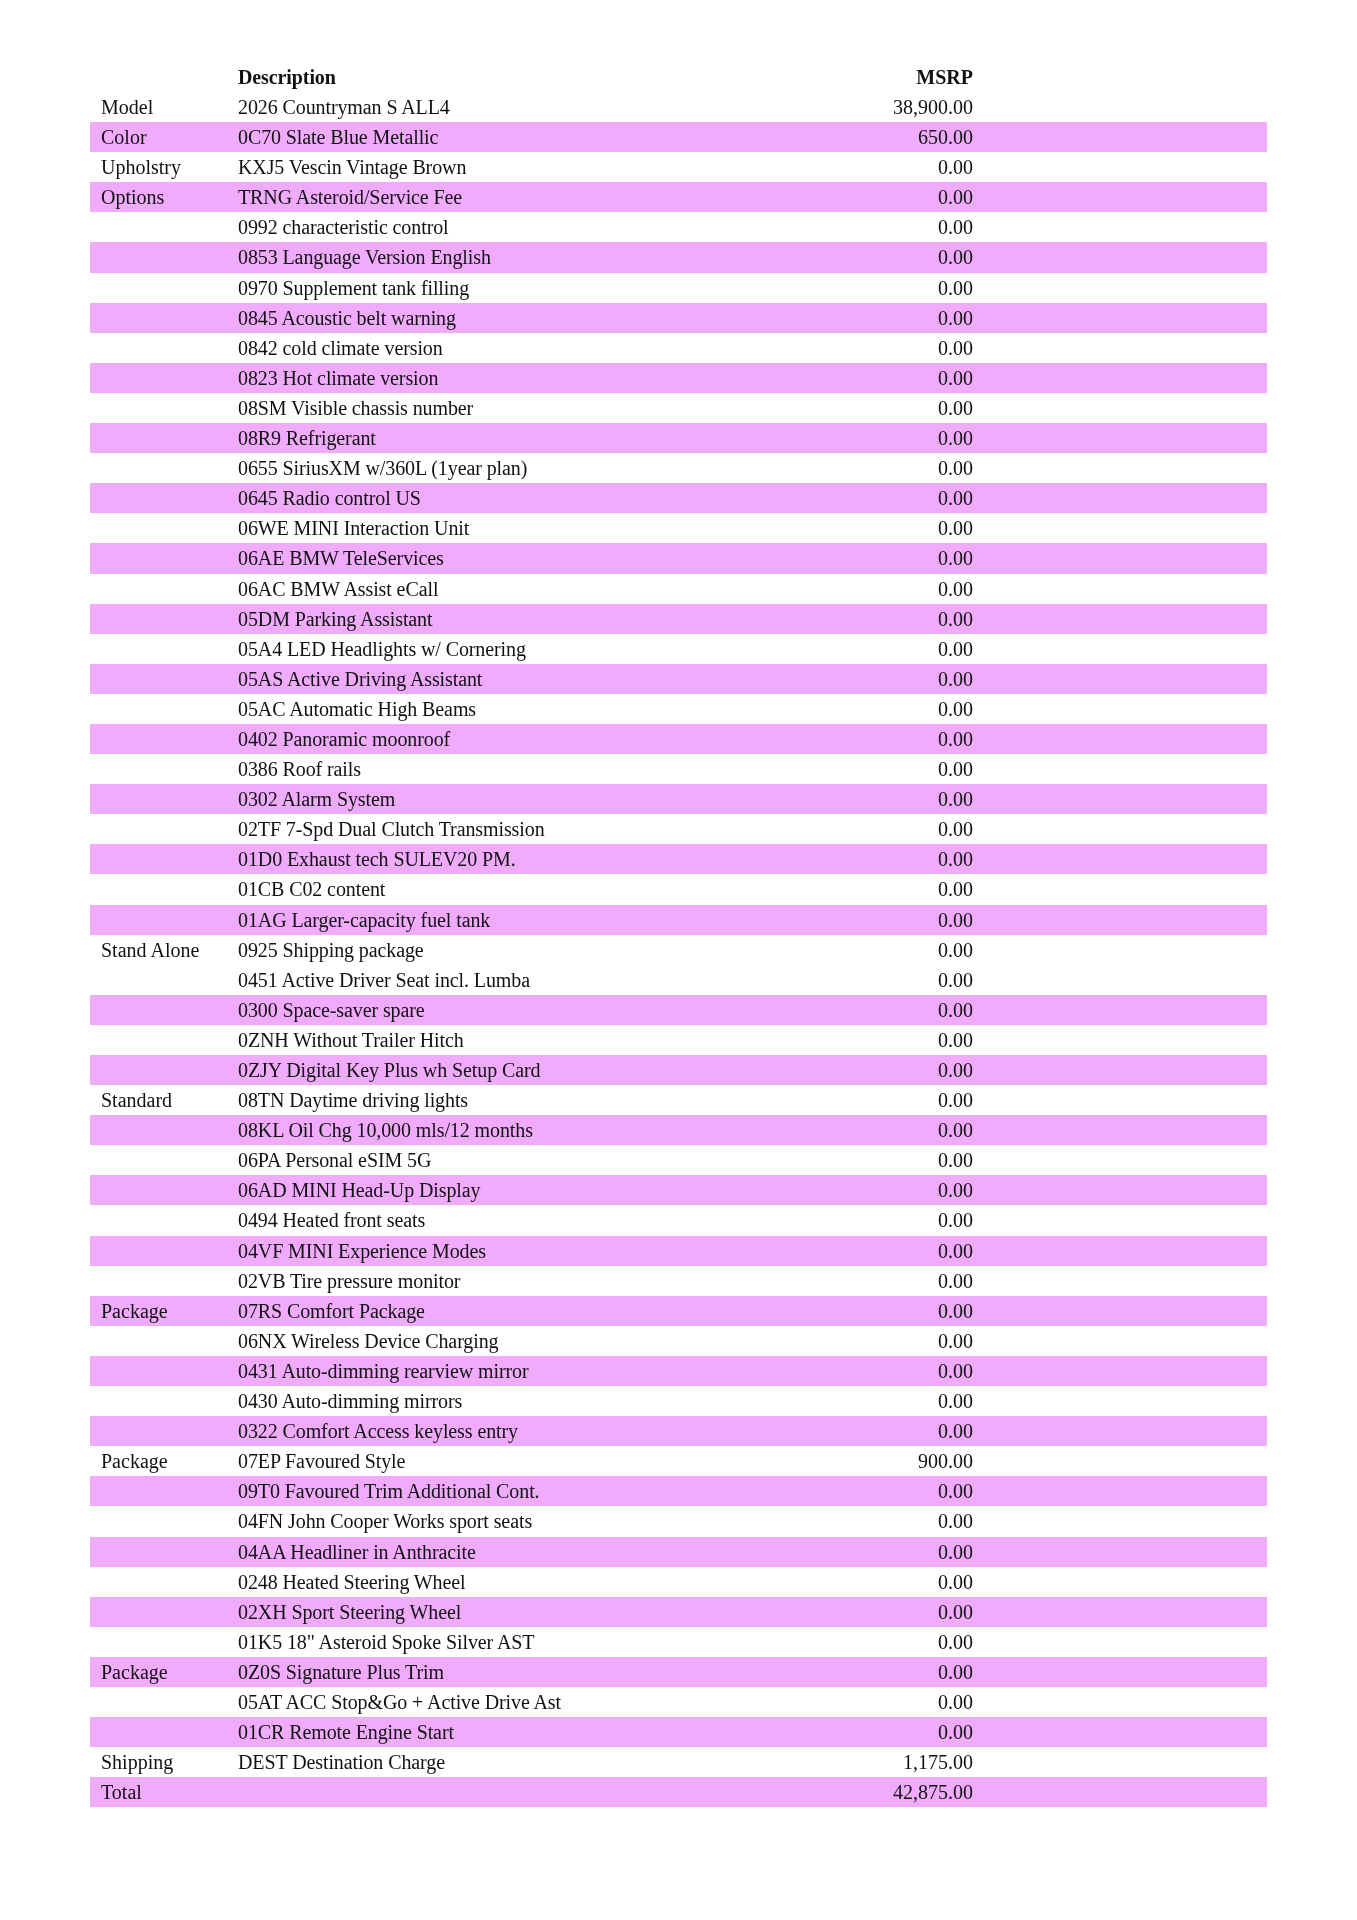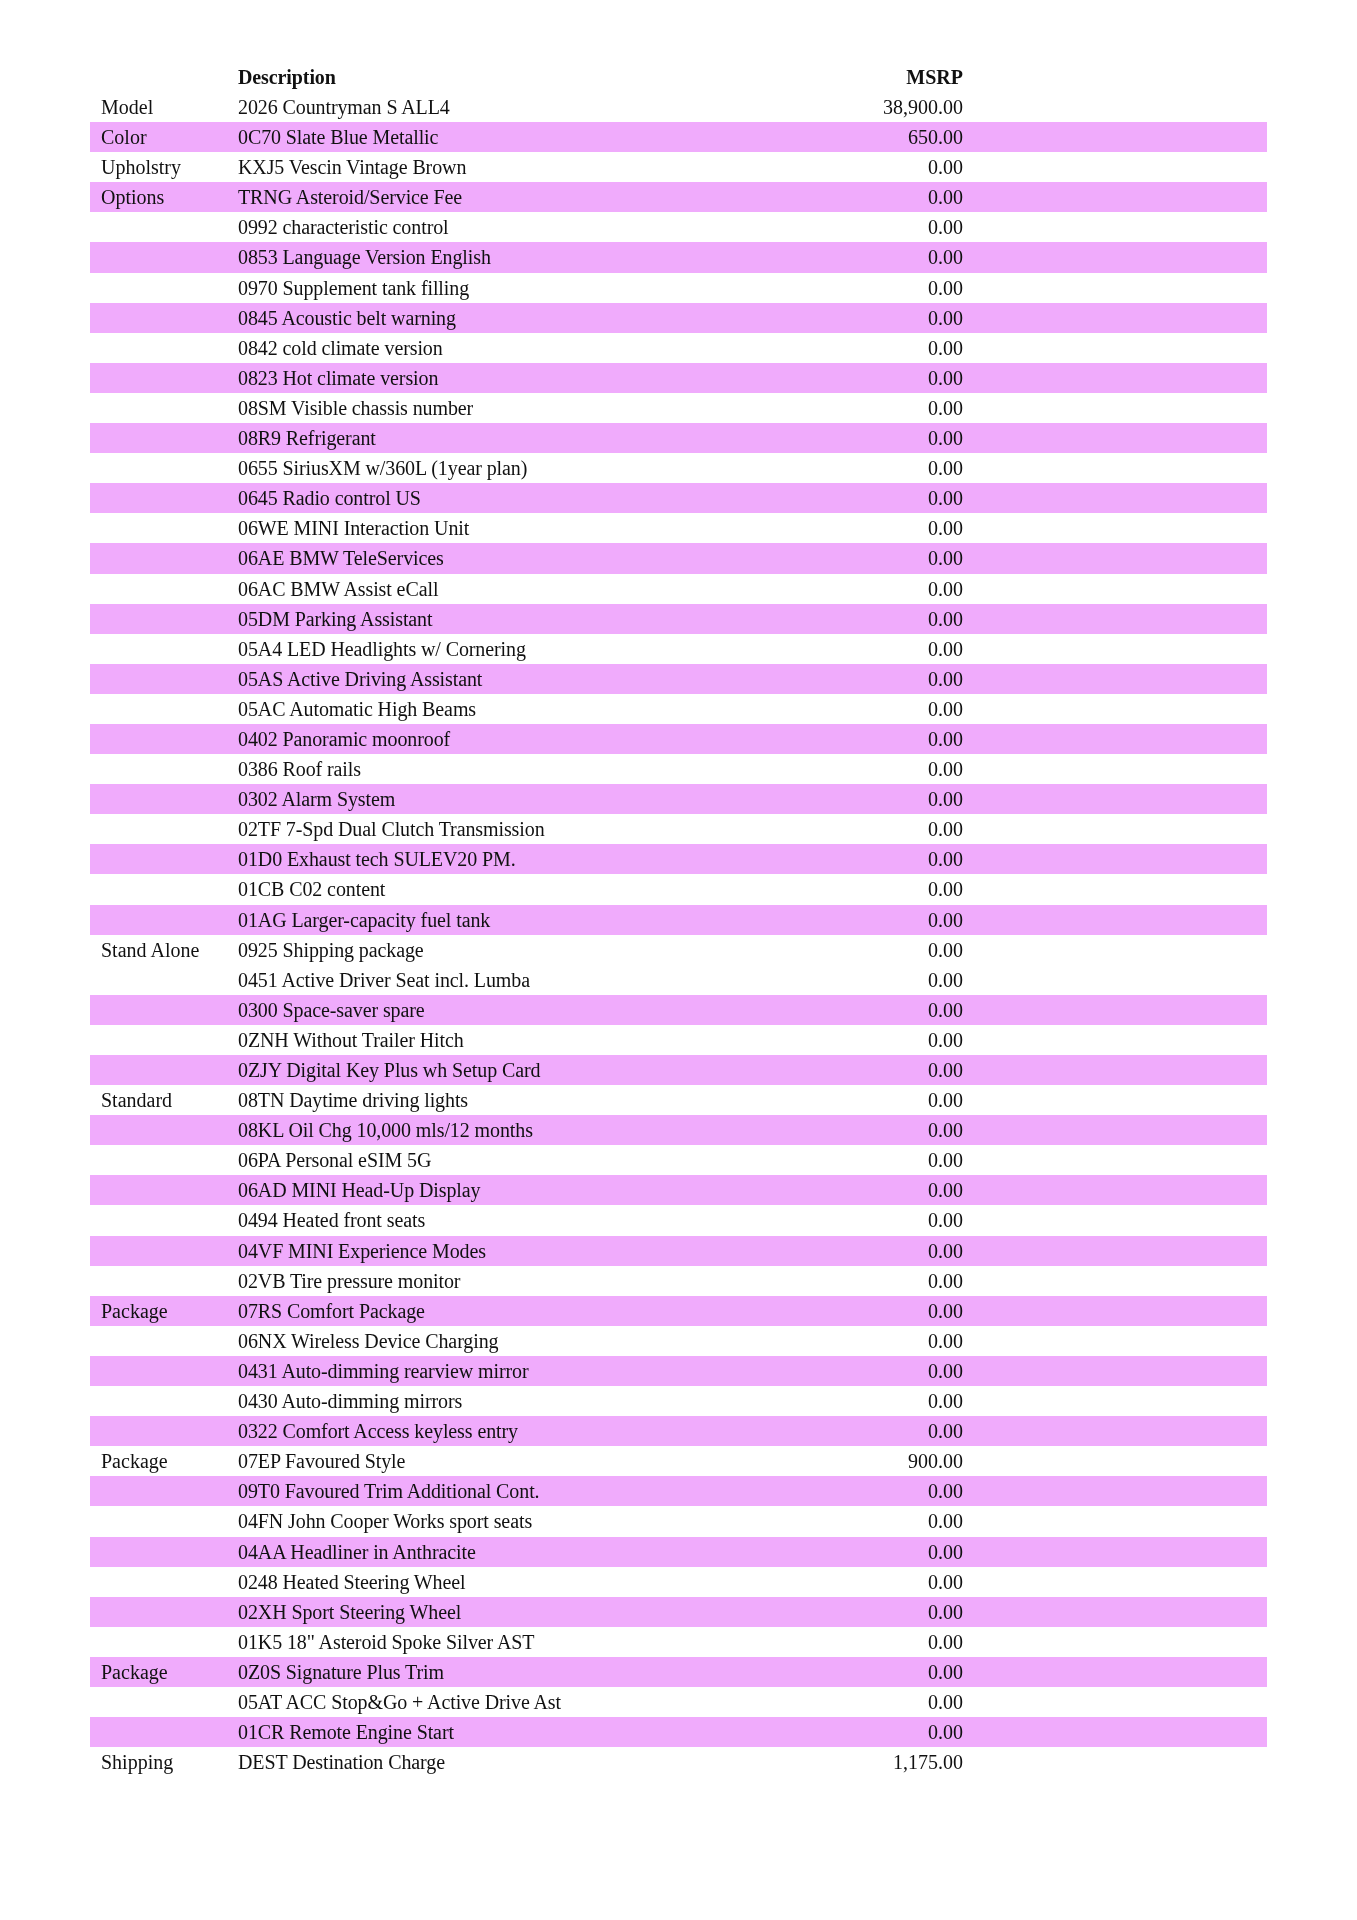--- a/index.html
+++ b/index.html
@@ -4,21 +4,21 @@
 <style>
   html, body { margin:0; padding:0; background:#ffffff; }
   body { width:1357px; height:1920px; position:relative; overflow:hidden;
          font-family:"Liberation Sans", sans-serif; color:#111111; }
   .sheet { position:absolute; left:90px; top:62px; width:1177px;font-family:Liberation Serif, serif; }
   .row { position:relative; height:30.1px; line-height:30.1px; font-size:20px; white-space:nowrap; }
   .row.striped { background:#f0abfc; }
   .row.header { height:30px; line-height:30px; font-weight:bold; }
   .cat { position:absolute; left:11px; top:0; }
   .desc { position:absolute; left:148px; top:0; letter-spacing:-0.1px; }
-  .price { position:absolute; right:304px; top:0; text-align:right; }
+  .price { position:absolute; right:294px; top:0; text-align:right; }
 </style>
 </head>
 <body>
 
 <div class="sheet">
   <div class="row header">
     <span class="desc">Description</span>
     <span class="price">MSRP</span>
   </div>
   <div id="rows">
@@ -295,14 +295,19 @@
       <div class="row striped">
         <span class="cat"></span>
         <span class="desc">01CR Remote Engine Start</span>
         <span class="price">0.00</span>
       </div>
       <div class="row">
         <span class="cat">Shipping</span>
         <span class="desc">DEST Destination Charge</span>
         <span class="price">1,175.00</span>
       </div>
+      <div class="row striped">
+        <span class="cat">Total</span>
+        <span class="desc"></span>
+        <span class="price">42,875.00</span>
+      </div>
     </div>
 </div>
 
 </body></html>

